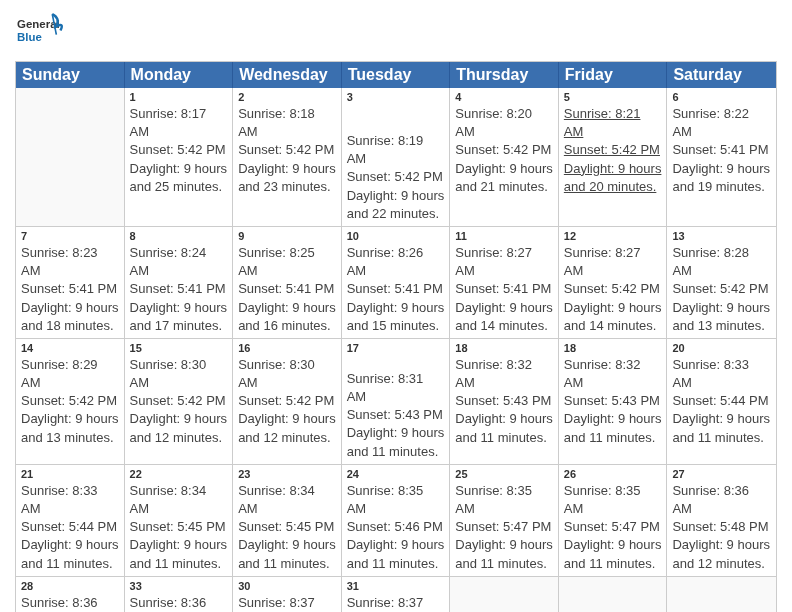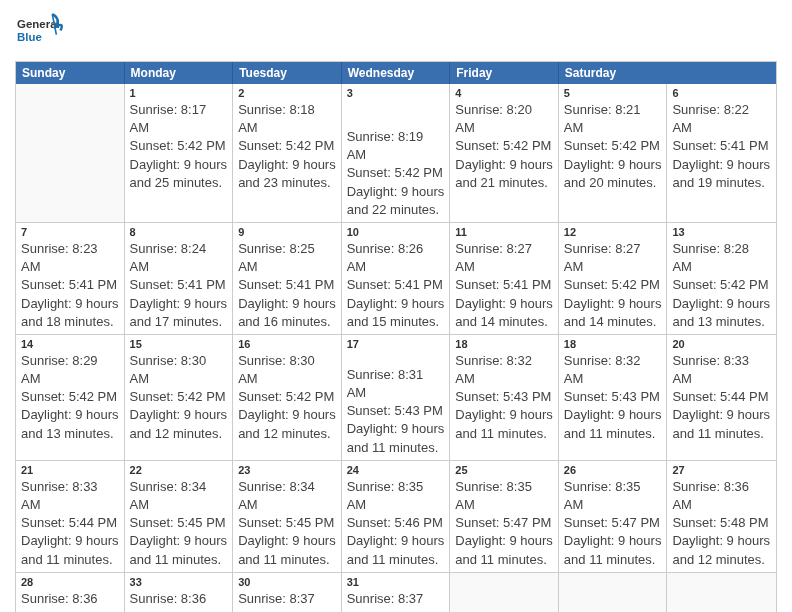--- a/index.html
+++ b/index.html
@@ -42,21 +42,21 @@
       display: flex;
       flex-direction: column;
     }
     .cal-header-row {
       display: grid;
       grid-template-columns: repeat(7, 1fr);
       background: #3a6faf;
     }
     .cal-header-cell {
       color: #fff;
-      font-size: 12px;
+      font-size: 16px;
       font-weight: bold;
       padding: 4px 6px;
       text-align: left;
       border-right: 1px solid #2a5a9a;
     }
     .cal-header-cell:last-child { border-right: none; }
     .cal-body {
       flex: 1;
       display: flex;
       flex-direction: column;
@@ -117,22 +117,23 @@
     <div class="title-area">
       <div class="month-title"></div>
       <div class="location-title"></div>
     </div>
   </div>
 
   <div class="calendar">
     <div class="cal-header-row" id="cal-header">
         <div class="cal-header-cell">Sunday</div>
         <div class="cal-header-cell">Monday</div>
+        <div class="cal-header-cell">Wednesday</div>
         <div class="cal-header-cell">Tuesday</div>
-        <div class="cal-header-cell">Wednesday</div>
+        <div class="cal-header-cell">Thursday</div>
         <div class="cal-header-cell">Friday</div>
         <div class="cal-header-cell">Saturday</div>
       </div>
     <div class="cal-body" id="cal-body">
         <div class="cal-row">
           <div class="cal-cell empty"></div>
           <div class="cal-cell">
             <div class="day-number">1</div>
             <div class="cell-info" style="white-space: pre-line;">Sunrise: 8:17 AM
 Sunset: 5:42 PM
@@ -155,21 +156,21 @@
           </div>
           <div class="cal-cell">
             <div class="day-number">4</div>
             <div class="cell-info" style="white-space: pre-line;">Sunrise: 8:20 AM
 Sunset: 5:42 PM
 Daylight: 9 hours
 and 21 minutes.</div>
           </div>
           <div class="cal-cell">
             <div class="day-number">5</div>
-            <div class="cell-info" style="white-space: pre-line;">Sunrise: 8:21 AM
+            <div class="cell-info" style="white-space: pre-line; text-decoration: underline;">Sunrise: 8:21 AM
 Sunset: 5:42 PM
 Daylight: 9 hours
 and 20 minutes.</div>
           </div>
           <div class="cal-cell">
             <div class="day-number">6</div>
             <div class="cell-info" style="white-space: pre-line;">Sunrise: 8:22 AM
 Sunset: 5:41 PM
 Daylight: 9 hours
 and 19 minutes.</div>

